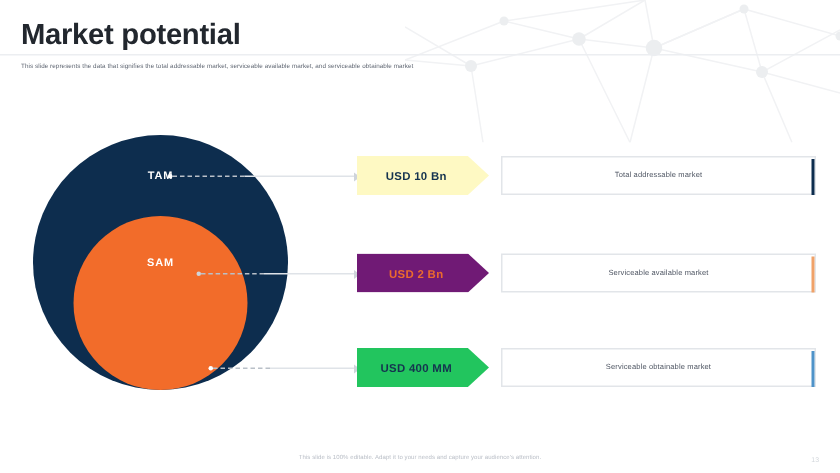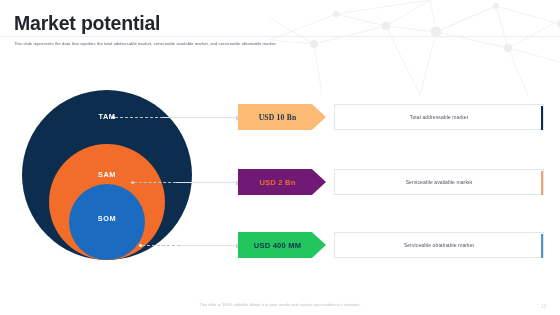--- a/index.html
+++ b/index.html
@@ -181,21 +181,21 @@
     display: flex;
     align-items: center;
     justify-content: center;
     clip-path: polygon(0 0, 84% 0, 100% 50%, 84% 100%, 0 100%);
     font-size: 7.6px;
     font-weight: bold;
     letter-spacing: 0.2px;
     padding-right: 9px;
   }
 
-  .banner-tam { background: #fdba74; color: #15334f; font-family: Liberation Serif, serif; }
+  .banner-tam { background: #fef9c3; color: #15334f; }
   .banner-sam { background: #701a75; color: #ec6b2d; }
   .banner-som { background: #22c55e; color: #15334f; }
 
   .desc-box {
     position: absolute;
     left: 96px;
     top: 0;
     width: 210px;
     height: 26px;
     background: #ffffff;
@@ -286,23 +286,20 @@
   <div class="title-rule"></div>
   <div class="page-subtitle">This slide represents the data that signifies the total addressable market, serviceable available market, and serviceable obtainable market</div>
 
   <div class="venn">
     <div class="circle circle-tam">
       <span class="circle-label label-tam">TAM</span>
     </div>
     <div class="circle circle-sam">
       <span class="circle-label label-sam">SAM</span>
     </div>
-    <div class="circle circle-som">
-      <span class="circle-label label-som">SOM</span>
-    </div>
   </div>
 
   <div class="connector conn-1">
     <span class="conn-dot conn-dot-light"></span>
     <span class="conn-dash" style="width:48px;"></span>
     <span class="conn-solid"></span>
     <span class="conn-arrow"></span>
   </div>
 
   <div class="connector conn-2">

